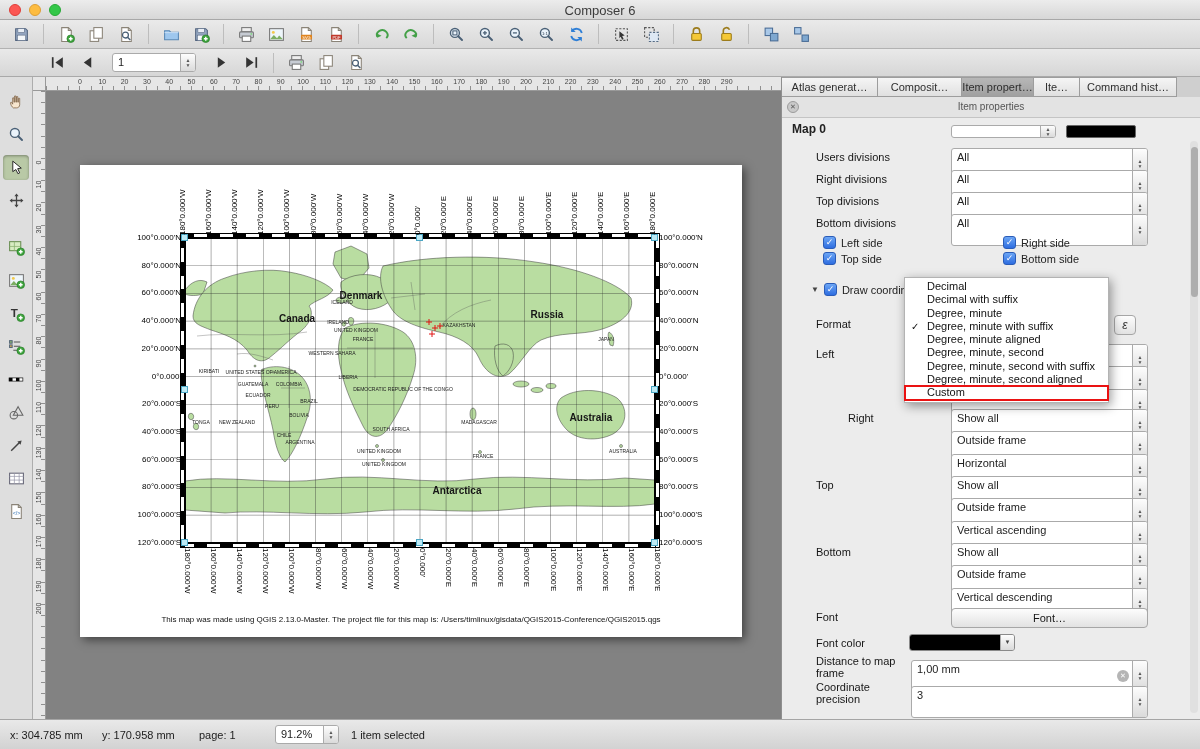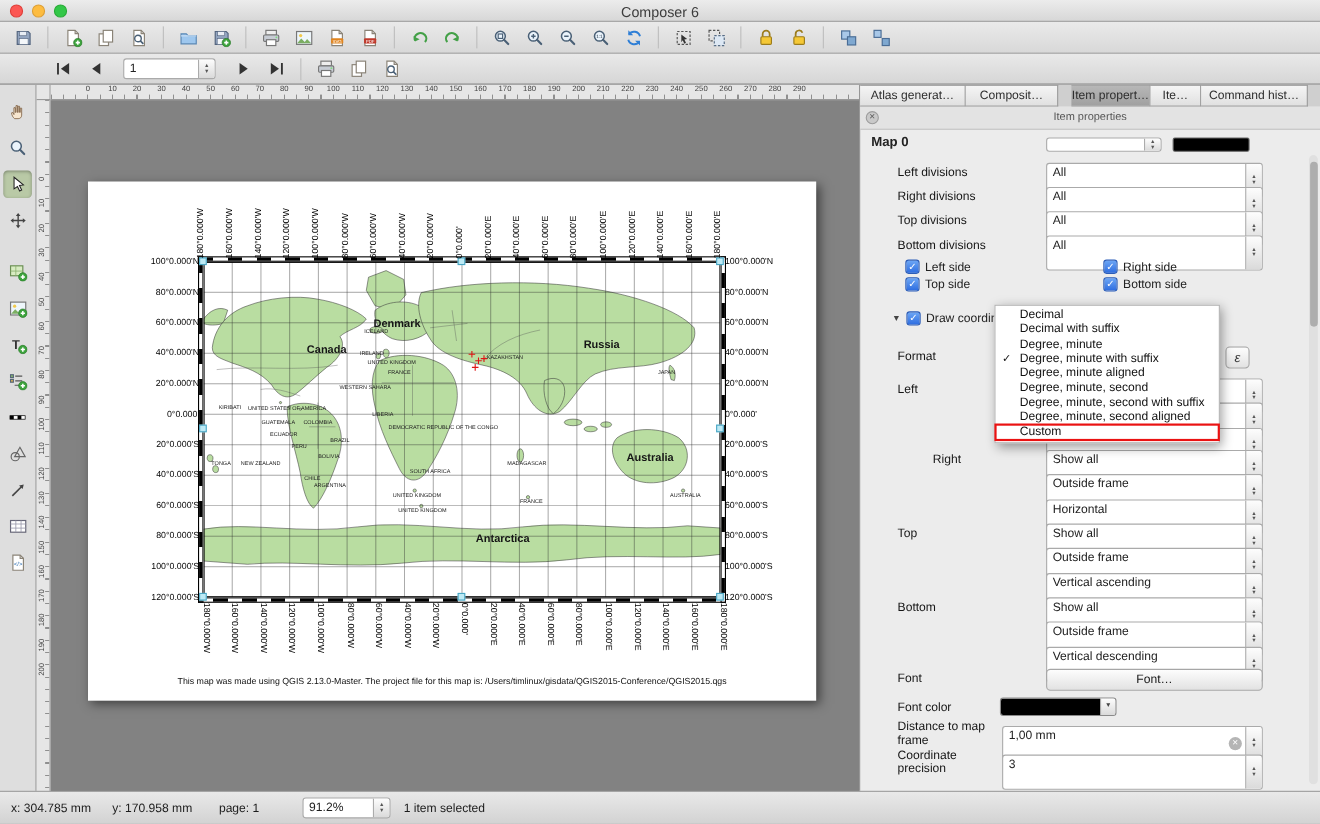--- a/index.html
+++ b/index.html
@@ -99,21 +99,21 @@
 .mi.checked::before{content:"✓";position:absolute;left:6px;font-size:10px;}
 .mi.hl{outline:2px solid #ea1212;outline-offset:-1px;}
 #panel-scroll{position:absolute;right:2px;top:64px;bottom:6px;width:8px;border-radius:4px;background:#e0e0e0;}
 #panel-scroll .thumb{position:absolute;left:0.5px;top:6px;width:7px;height:150px;border-radius:4px;background:#aeaeae;}
 
 
 #statusbar{position:absolute;left:0;right:0;bottom:0;height:30px;background:linear-gradient(#e9e9e9,#d2d2d2);border-top:1px solid #a5a5a5;display:flex;align-items:center;font-size:11px;color:#1c1c1c;padding-left:10px;z-index:20;}
 #sb-x{width:92px;}
 #sb-y{width:97px;}
 #sb-page{width:76px;}
-#zoom-combo{position:relative;width:80px;height:19px;margin-right:12px;}
+#zoom-combo{position:relative;width:64px;height:19px;margin-right:12px;}
 </style>
 </head>
 <body>
 
 <div id="titlebar">
   <span class="tl" id="tl-close"></span>
   <span class="tl" id="tl-min"></span>
   <span class="tl" id="tl-max"></span>
   <div id="title">Composer 6</div>
 </div>
@@ -688,21 +688,21 @@
       <span class="lon b" style="left: 555.87px; top: 383px;">160°0.000'E</span>
       <span class="lon t" style="left: 576.98px; top: 61px;">180°0.000'E</span>
       <span class="lon b" style="left: 581.98px; top: 383px;">180°0.000'E</span>
     </div>
 </div>
 
 <div id="panel">
   <div id="panel-tabs">
       <div class="ptab" style="width: 96px;">Atlas generat…</div>
       <div class="ptab" style="width: 84px;">Composit…</div>
-      <div class="ptab active" style="width: 72px; margin-left: 12px;">Item propert…</div>
+      <div class="ptab active" style="width: 72px;">Item propert…</div>
       <div class="ptab" style="width: 46px;">Ite…</div>
       <div class="ptab" style="width: 97px;">Command hist…</div>
     </div>
   <div id="panel-header">
     <span id="panel-close"></span>
     <div id="panel-title">Item properties</div>
   </div>
   <div id="map0-label">Map 0</div>
   <div id="format-menu">
       <div class="mi">Decimal</div>
@@ -716,21 +716,21 @@
       <div class="mi hl">Custom</div>
     </div>
   <div id="panel-scroll">
       <div class="thumb"></div>
     </div>
 <div class="combo" style="position: absolute; top: 48px; left: 169px; width: 105px; height: 13px;">
       <span class="cval"></span>
       <span class="cstep"></span>
     </div>
     <div class="pswatch" style="left: 284px; top: 48px; width: 70px; height: 13px;"></div>
-    <div class="plabel" style="left: 34px; top: 74px;">Left divisions</div>
+    <div class="plabel" style="left: 34px; top: 74px;">Users divisions</div>
     <div class="combo" style="position: absolute; top: 71px; left: 169px; width: 197px;">
       <span class="cval">All</span>
       <span class="cstep"></span>
     </div>
     <div class="plabel" style="left: 34px; top: 96px;">Right divisions</div>
     <div class="combo" style="position: absolute; top: 93px; left: 169px; width: 197px;">
       <span class="cval">All</span>
       <span class="cstep"></span>
     </div>
     <div class="plabel" style="left: 34px; top: 118px;">Top divisions</div>

